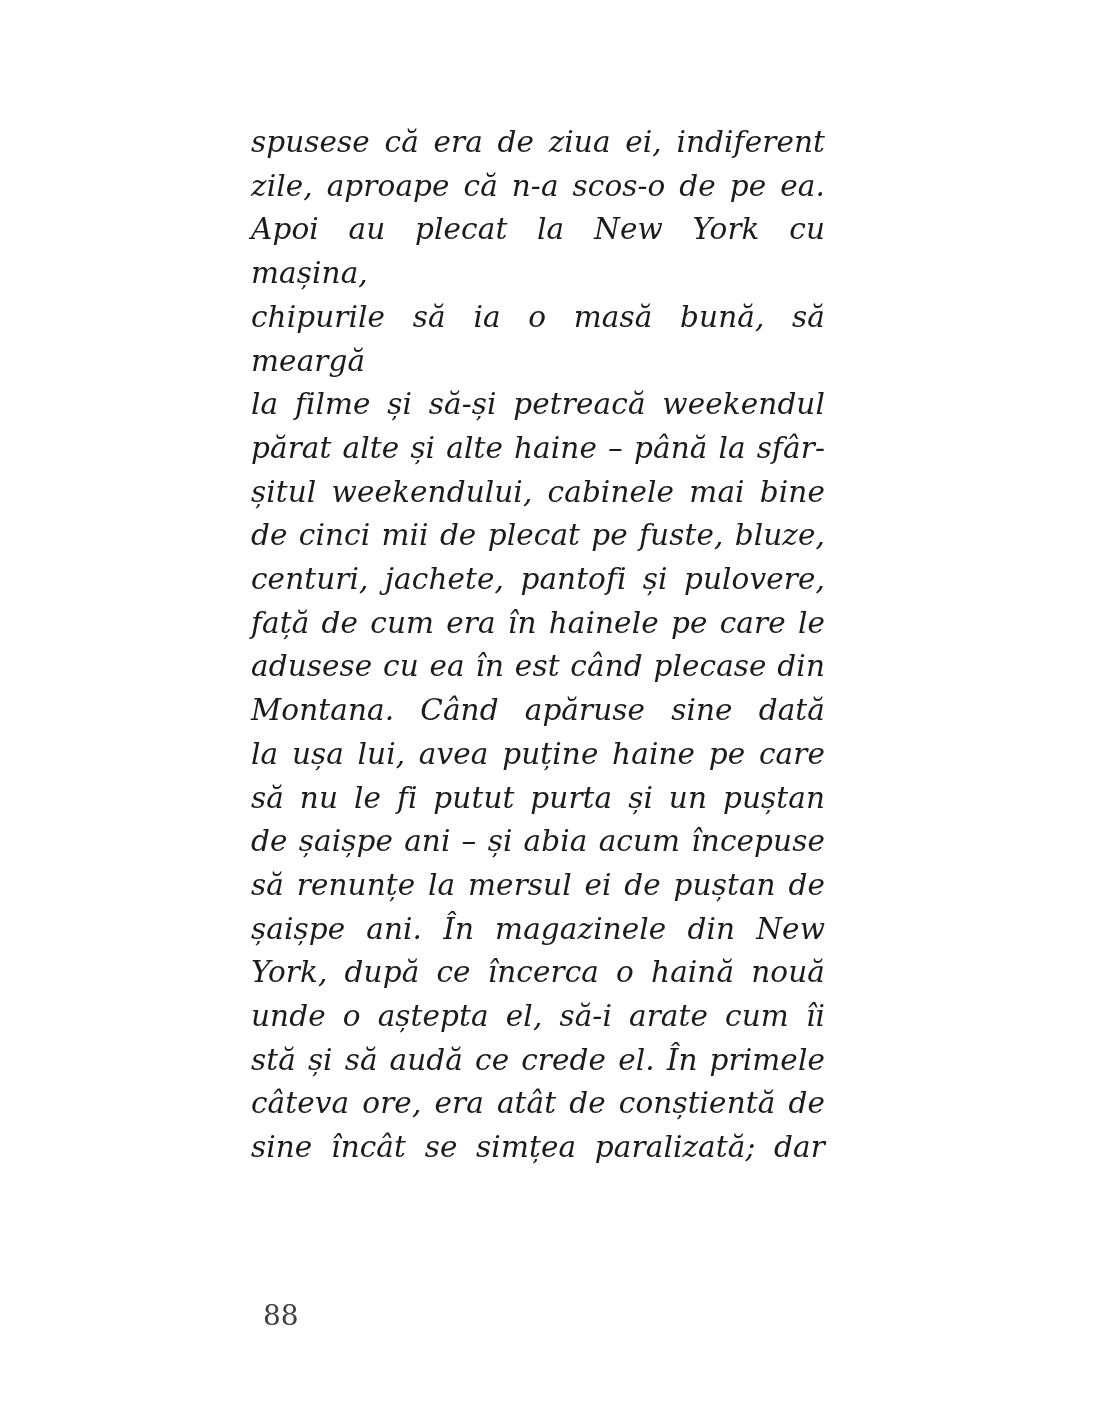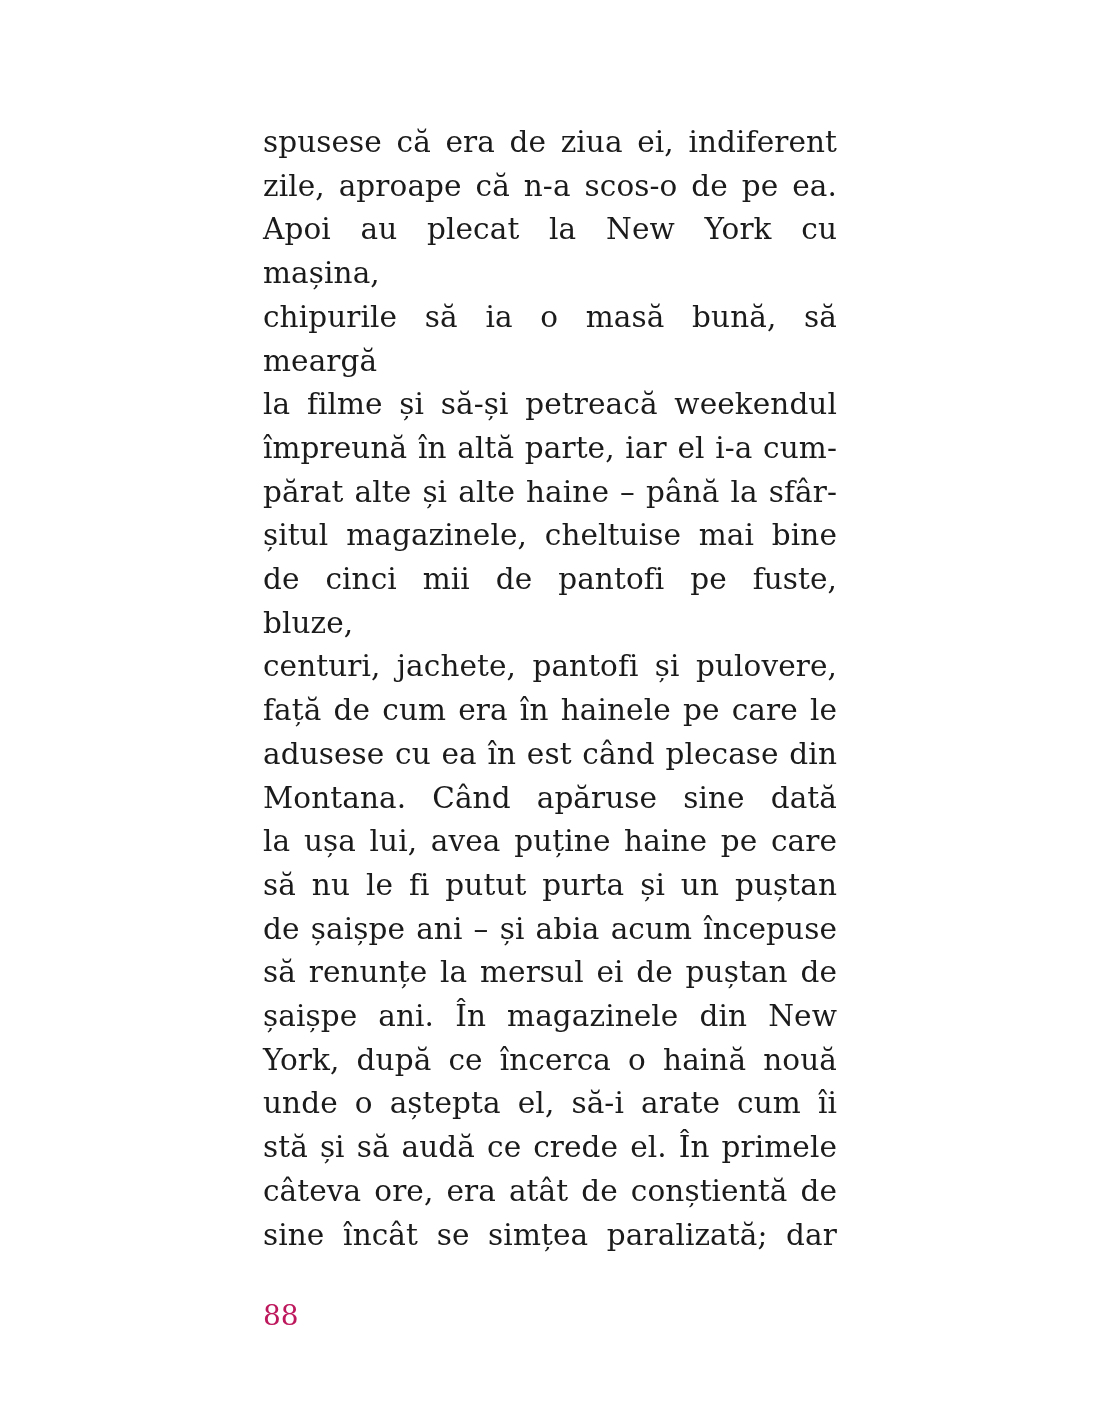--- a/index.html
+++ b/index.html
@@ -11,56 +11,56 @@
     position: relative;
     width: 1100px;
     height: 1422px;
     background: #ffffff;
     font-family: "DejaVu Serif", serif;
     color: #1b1b1b;
     overflow: hidden;
   }
   .text-block {
     position: absolute;
-    left: 263px;
+    left: 251px;
     top: 121px;
     width: 574px;
+    font-style: italic;
   }
   .text-line {
     font-size: 29.5px;
     line-height: 43.7px;
     text-align: justify;
     text-align-last: justify;
     white-space: normal;
     letter-spacing: 0.1px;
   }
   .page-number {
     position: absolute;
     left: 263px;
     top: 1300px;
     font-size: 28px;
     line-height: 32px;
-    color: #be185d;
+    color: #404040;
     text-align: center;
   }
 </style>
 </head>
 <body>
 
 <div class="book-page">
   <div class="text-block">
       <div class="text-line">spusese că era de ziua ei, indiferent</div>
       <div class="text-line">zile, aproape că n-a scos-o de pe ea.</div>
       <div class="text-line">Apoi au plecat la New York cu mașina,</div>
       <div class="text-line">chipurile să ia o masă bună, să meargă</div>
       <div class="text-line">la filme și să-și petreacă weekendul</div>
-      <div class="text-line">împreună în altă parte, iar el i-a cum-</div>
       <div class="text-line">părat alte și alte haine – până la sfâr-</div>
-      <div class="text-line">șitul magazinele, cheltuise mai bine</div>
-      <div class="text-line">de cinci mii de pantofi pe fuste, bluze,</div>
+      <div class="text-line">șitul weekendului, cabinele mai bine</div>
+      <div class="text-line">de cinci mii de plecat pe fuste, bluze,</div>
       <div class="text-line">centuri, jachete, pantofi și pulovere,</div>
       <div class="text-line">față de cum era în hainele pe care le</div>
       <div class="text-line">adusese cu ea în est când plecase din</div>
       <div class="text-line">Montana. Când apăruse sine dată</div>
       <div class="text-line">la ușa lui, avea puține haine pe care</div>
       <div class="text-line">să nu le fi putut purta și un puștan</div>
       <div class="text-line">de șaișpe ani – și abia acum începuse</div>
       <div class="text-line">să renunțe la mersul ei de puștan de</div>
       <div class="text-line">șaișpe ani. În magazinele din New</div>
       <div class="text-line">York, după ce încerca o haină nouă</div>

